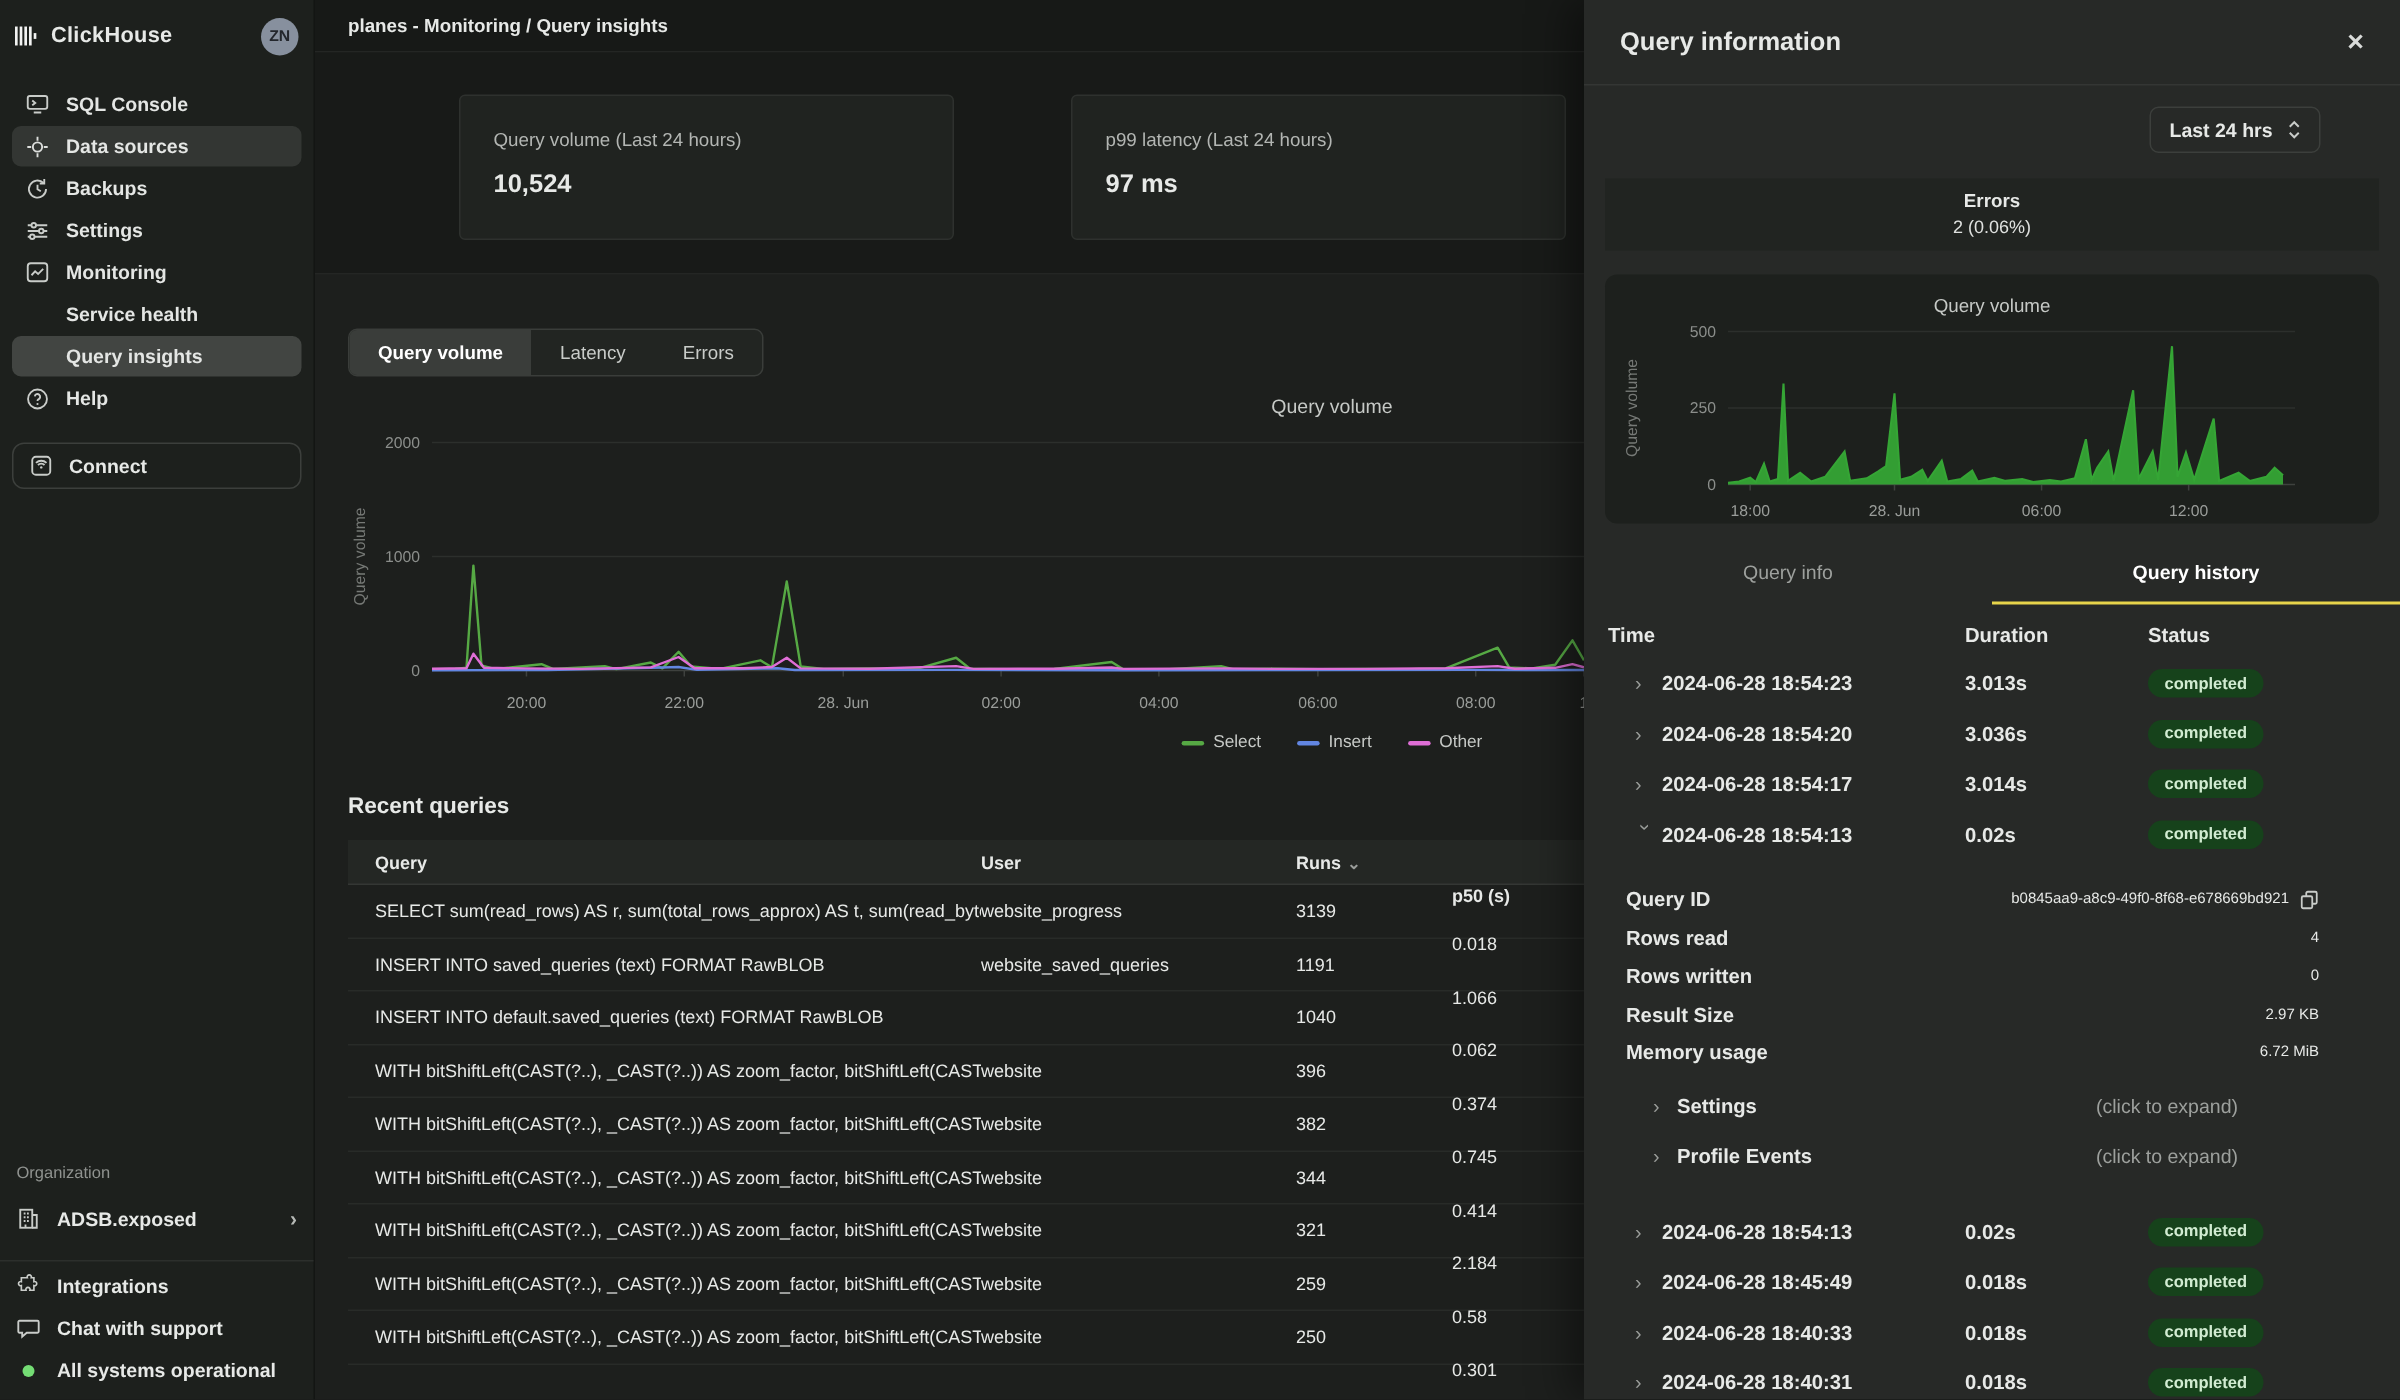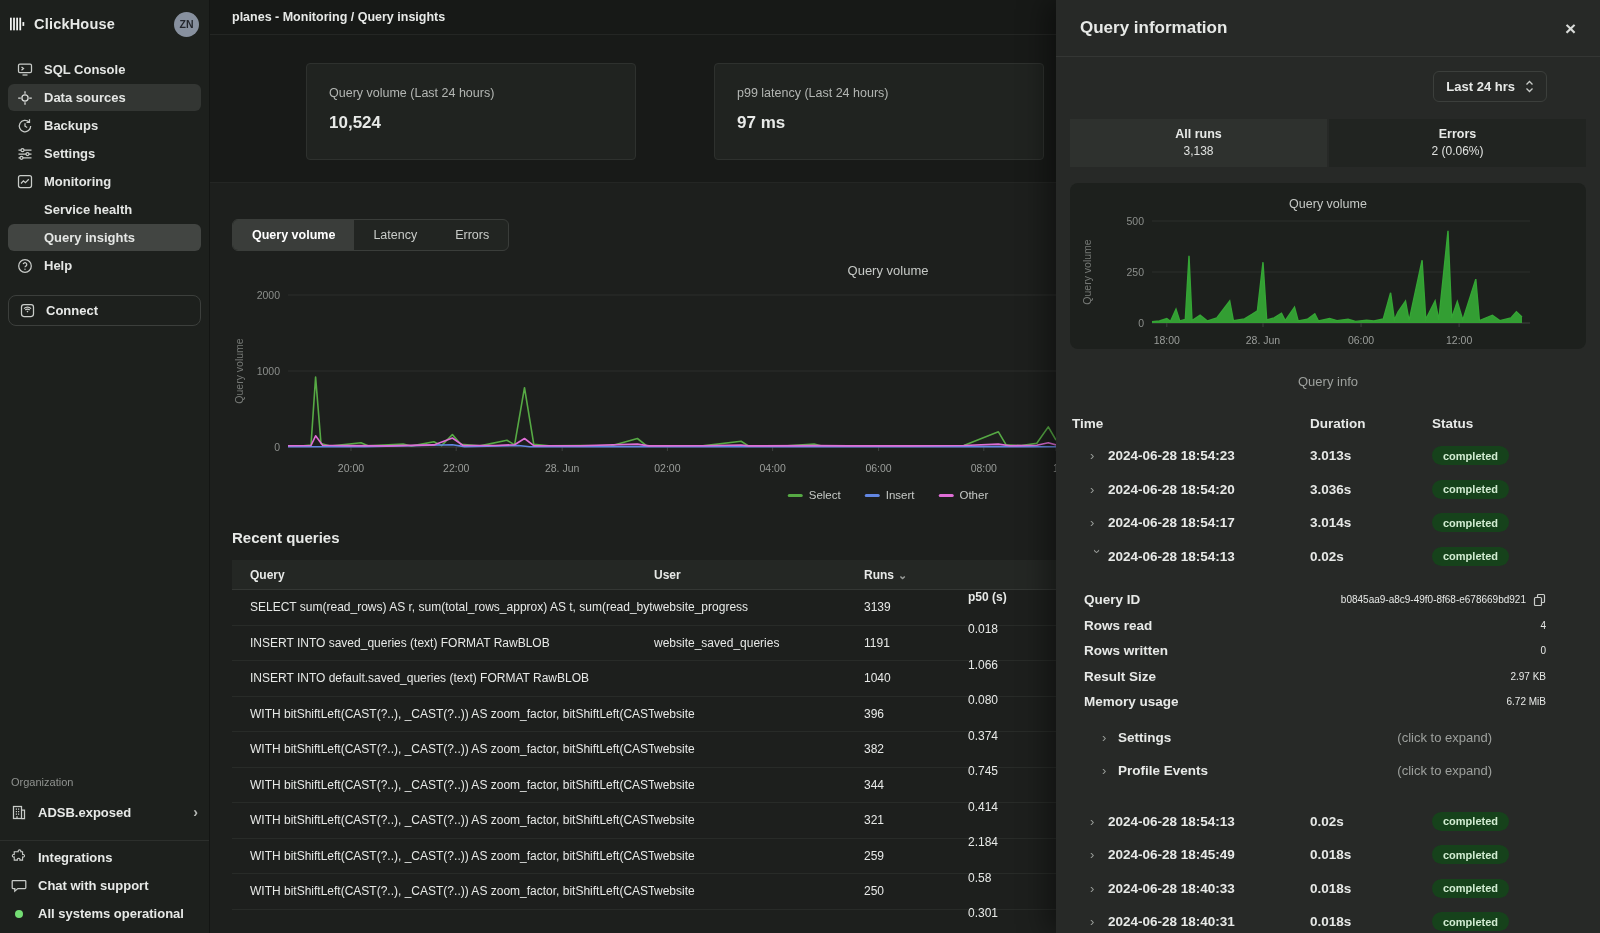--- a/index.html
+++ b/index.html
@@ -348,21 +348,21 @@
     <div class="c-query">INSERT INTO saved_queries (text) FORMAT RawBLOB</div>
     <div class="c-user">website_saved_queries</div>
     <div class="c-runs">1191</div>
     <div class="c-p50">1.066</div>
   </div>
 
   <div class="qrow">
     <div class="c-query">INSERT INTO default.saved_queries (text) FORMAT RawBLOB</div>
     <div class="c-user"></div>
     <div class="c-runs">1040</div>
-    <div class="c-p50">0.080</div>
+    <div class="c-p50">0.062</div>
   </div>
 
   <div class="qrow">
     <div class="c-query">WITH bitShiftLeft(CAST(?..), _CAST(?..)) AS zoom_factor, bitShiftLeft(CAST(?.....</div>
     <div class="c-user">website</div>
     <div class="c-runs">396</div>
     <div class="c-p50">0.374</div>
   </div>
 
   <div class="qrow">
@@ -414,24 +414,20 @@
       <div class="range-select">
         <span>Last 24 hrs</span>
         <svg width="9" height="13" viewBox="0 0 9 13" fill="none" stroke="#c9ccc9" stroke-width="1.3">
           <path d="M1.5 4.5 L4.5 1.5 L7.5 4.5"></path>
             <path d="M1.5 8.5 L4.5 11.5 L7.5 8.5"></path>
           </svg>
       </div>
     </div>
 
     <div class="segmented">
-      <div class="seg active">
-        <div class="seg-label">All runs</div>
-        <div class="seg-value">3,138</div>
-      </div>
       <div class="seg">
         <div class="seg-label">Errors</div>
         <div class="seg-value">2 (0.06%)</div>
       </div>
     </div>
 
     <div class="mini-card">
       <div class="mini-title">Query volume</div>
       <div id="mini-chart">
           <svg width="450" height="138" viewBox="0 0 450 138" style="overflow:hidden;display:block;">
@@ -451,20 +447,21 @@
             <text x="379.09999999999997" y="133" text-anchor="middle" fill="#9a9d9a" font-size="10.5">12:00</text>
             <text x="11" y="61" fill="#767976" font-size="10.5" transform="rotate(-90 11 61)" text-anchor="middle">Query volume</text>
             <polygon points="72,112 72.0,110.8 79.4,110.0 86.8,107.5 90.5,110.4 96.0,98.1 99.8,110.0 105.3,108.3 109.0,44.7 112.0,109.6 120.1,104.2 127.5,110.0 136.8,106.9 149.7,90.0 153.4,109.6 164.5,107.9 171.9,103.4 177.4,99.8 183.0,51.2 186.7,108.9 194.1,106.9 201.5,102.2 205.2,109.6 214.5,96.1 218.2,110.0 227.4,108.3 234.8,102.8 238.5,110.0 249.6,107.5 257.0,109.6 268.1,108.3 275.5,110.4 286.6,109.1 294.0,110.0 303.3,107.9 310.6,81.8 314.4,108.9 318.1,100.8 325.5,90.0 329.1,109.6 342.1,49.2 345.8,108.3 355.1,90.0 358.8,108.9 368.0,19.8 371.7,106.9 377.3,90.6 382.8,108.9 395.8,68.1 399.4,109.6 412.4,104.2 419.8,109.6 430.9,106.9 436.4,100.8 442.0,105.9 442,112" fill="#35a535" fill-opacity="0.95"></polygon>
             <polyline points="72.0,110.8 79.4,110.0 86.8,107.5 90.5,110.4 96.0,98.1 99.8,110.0 105.3,108.3 109.0,44.7 112.0,109.6 120.1,104.2 127.5,110.0 136.8,106.9 149.7,90.0 153.4,109.6 164.5,107.9 171.9,103.4 177.4,99.8 183.0,51.2 186.7,108.9 194.1,106.9 201.5,102.2 205.2,109.6 214.5,96.1 218.2,110.0 227.4,108.3 234.8,102.8 238.5,110.0 249.6,107.5 257.0,109.6 268.1,108.3 275.5,110.4 286.6,109.1 294.0,110.0 303.3,107.9 310.6,81.8 314.4,108.9 318.1,100.8 325.5,90.0 329.1,109.6 342.1,49.2 345.8,108.3 355.1,90.0 358.8,108.9 368.0,19.8 371.7,106.9 377.3,90.6 382.8,108.9 395.8,68.1 399.4,109.6 412.4,104.2 419.8,109.6 430.9,106.9 436.4,100.8 442.0,105.9" fill="none" stroke="#35a535" stroke-width="1.4"></polyline>
           </svg>
         </div>
     </div>
 
     <div class="panel-tabs">
       <div class="ptab">Query info</div>
+      <div class="ptab active">Query history</div>
     </div>
 
     <div class="history-head">
       <div class="hc-time">Time</div>
       <div class="hc-dur">Duration</div>
       <div class="hc-status">Status</div>
     </div>
 
     <div id="history-rows">
   <div class="hrow">

